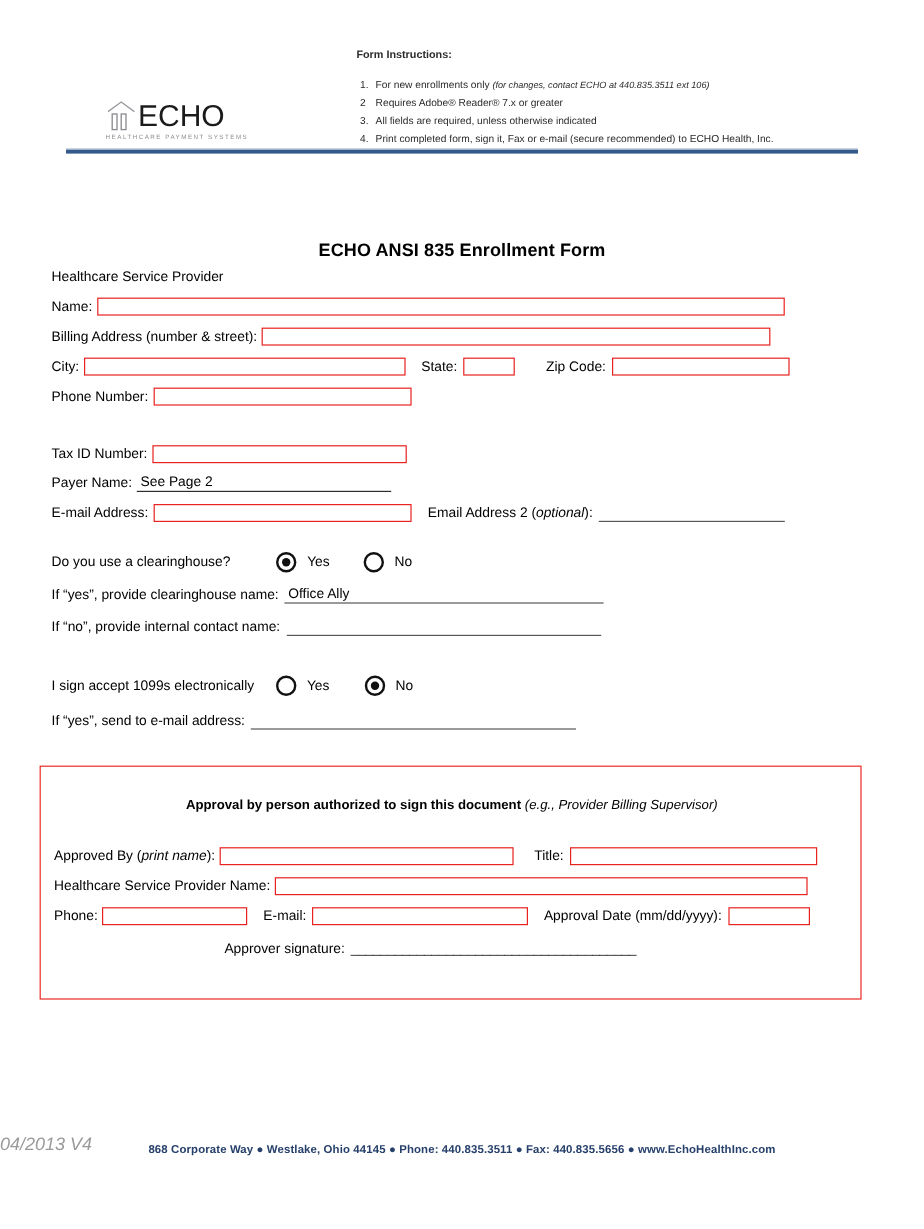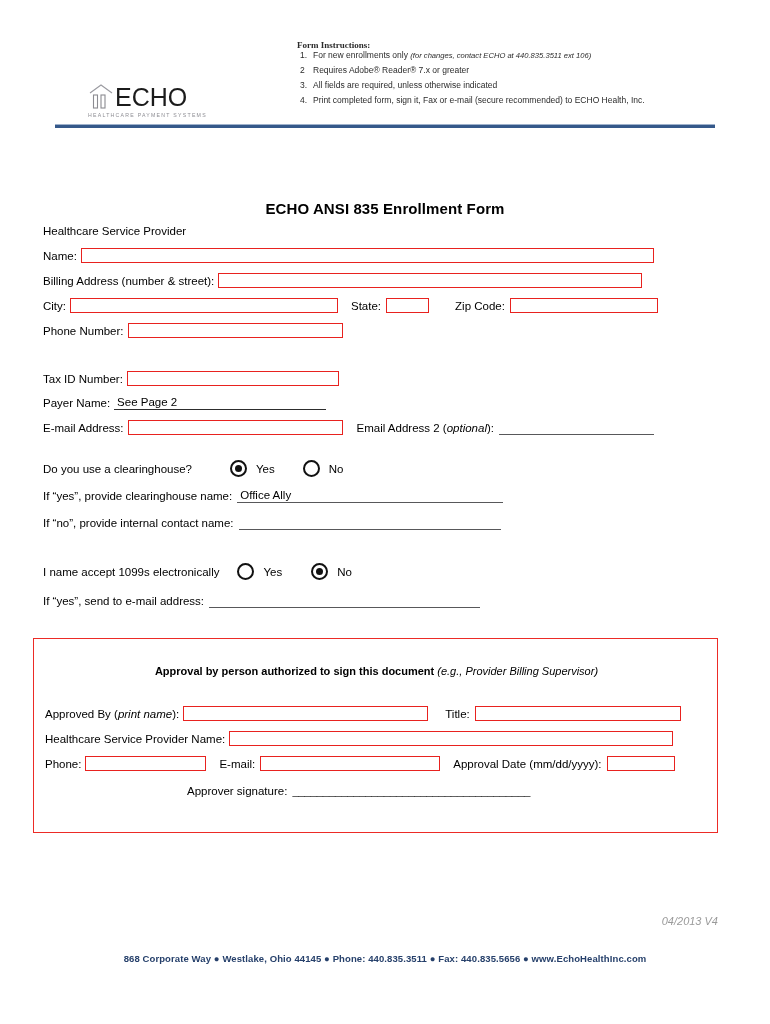--- a/index.html
+++ b/index.html
@@ -70,22 +70,21 @@
   .instructions {
     position: absolute;
     left: 297px;
     top: 40px;
     width: 400px;
   }
   .instr-title {
     font-size: 9px;
     font-weight: bold;
     color: #2b2b2b;
-    margin-bottom: 0;
-    font-family: Liberation Serif, serif;
+    margin-bottom: 15px;
   }
   .instr-item {
     font-size: 8.5px;
     color: #2b2b2b;
     margin-bottom: 5px;
     padding-left: 16px;
     position: relative;
     white-space: nowrap;
   }
   .instr-num {
@@ -242,24 +241,24 @@
     width: 770px;
     text-align: center;
     font-size: 9.5px;
     font-weight: bold;
     color: #26406b;
     letter-spacing: 0.1px;
   }
   .version {
     position: absolute;
     left: 0;
-    top: 915px;
+    top: 945px;
     width: 718px;
-    text-align: right;
-    font-size: 11px;
+    text-align: left;
+    font-size: 15px;
     font-style: italic;
     color: #9a9a9a;
   }
 
   .ital { font-style: italic; }
 </style>
 </head>
 <body>
 
 <div class="page">
@@ -367,21 +366,21 @@
       <span class="lbl">If “yes”, provide clearinghouse name:</span>
       <span class="uline" style="width:266px; margin-left:5px;">Office Ally</span>
     </div>
 
     <div class="row" style="left:43px; top:515px;">
       <span class="lbl">If “no”, provide internal contact name:</span>
       <span class="uline" style="width:262px; margin-left:5px;"></span>
     </div>
 
     <div class="row" style="left:43px; top:563px;">
-      <span class="lbl">I name accept 1099s electronically</span>
+      <span class="lbl">I sign accept 1099s electronically</span>
       <span class="radio off" style="margin-left:18px;"></span>
       <span class="radio-lbl">Yes</span>
       <span class="radio" style="margin-left:29px;">
           <span class="dot"></span>
         </span>
       <span class="radio-lbl">No</span>
     </div>
 
     <div class="row" style="left:43px; top:593px;">
       <span class="lbl">If “yes”, send to e-mail address:</span>

